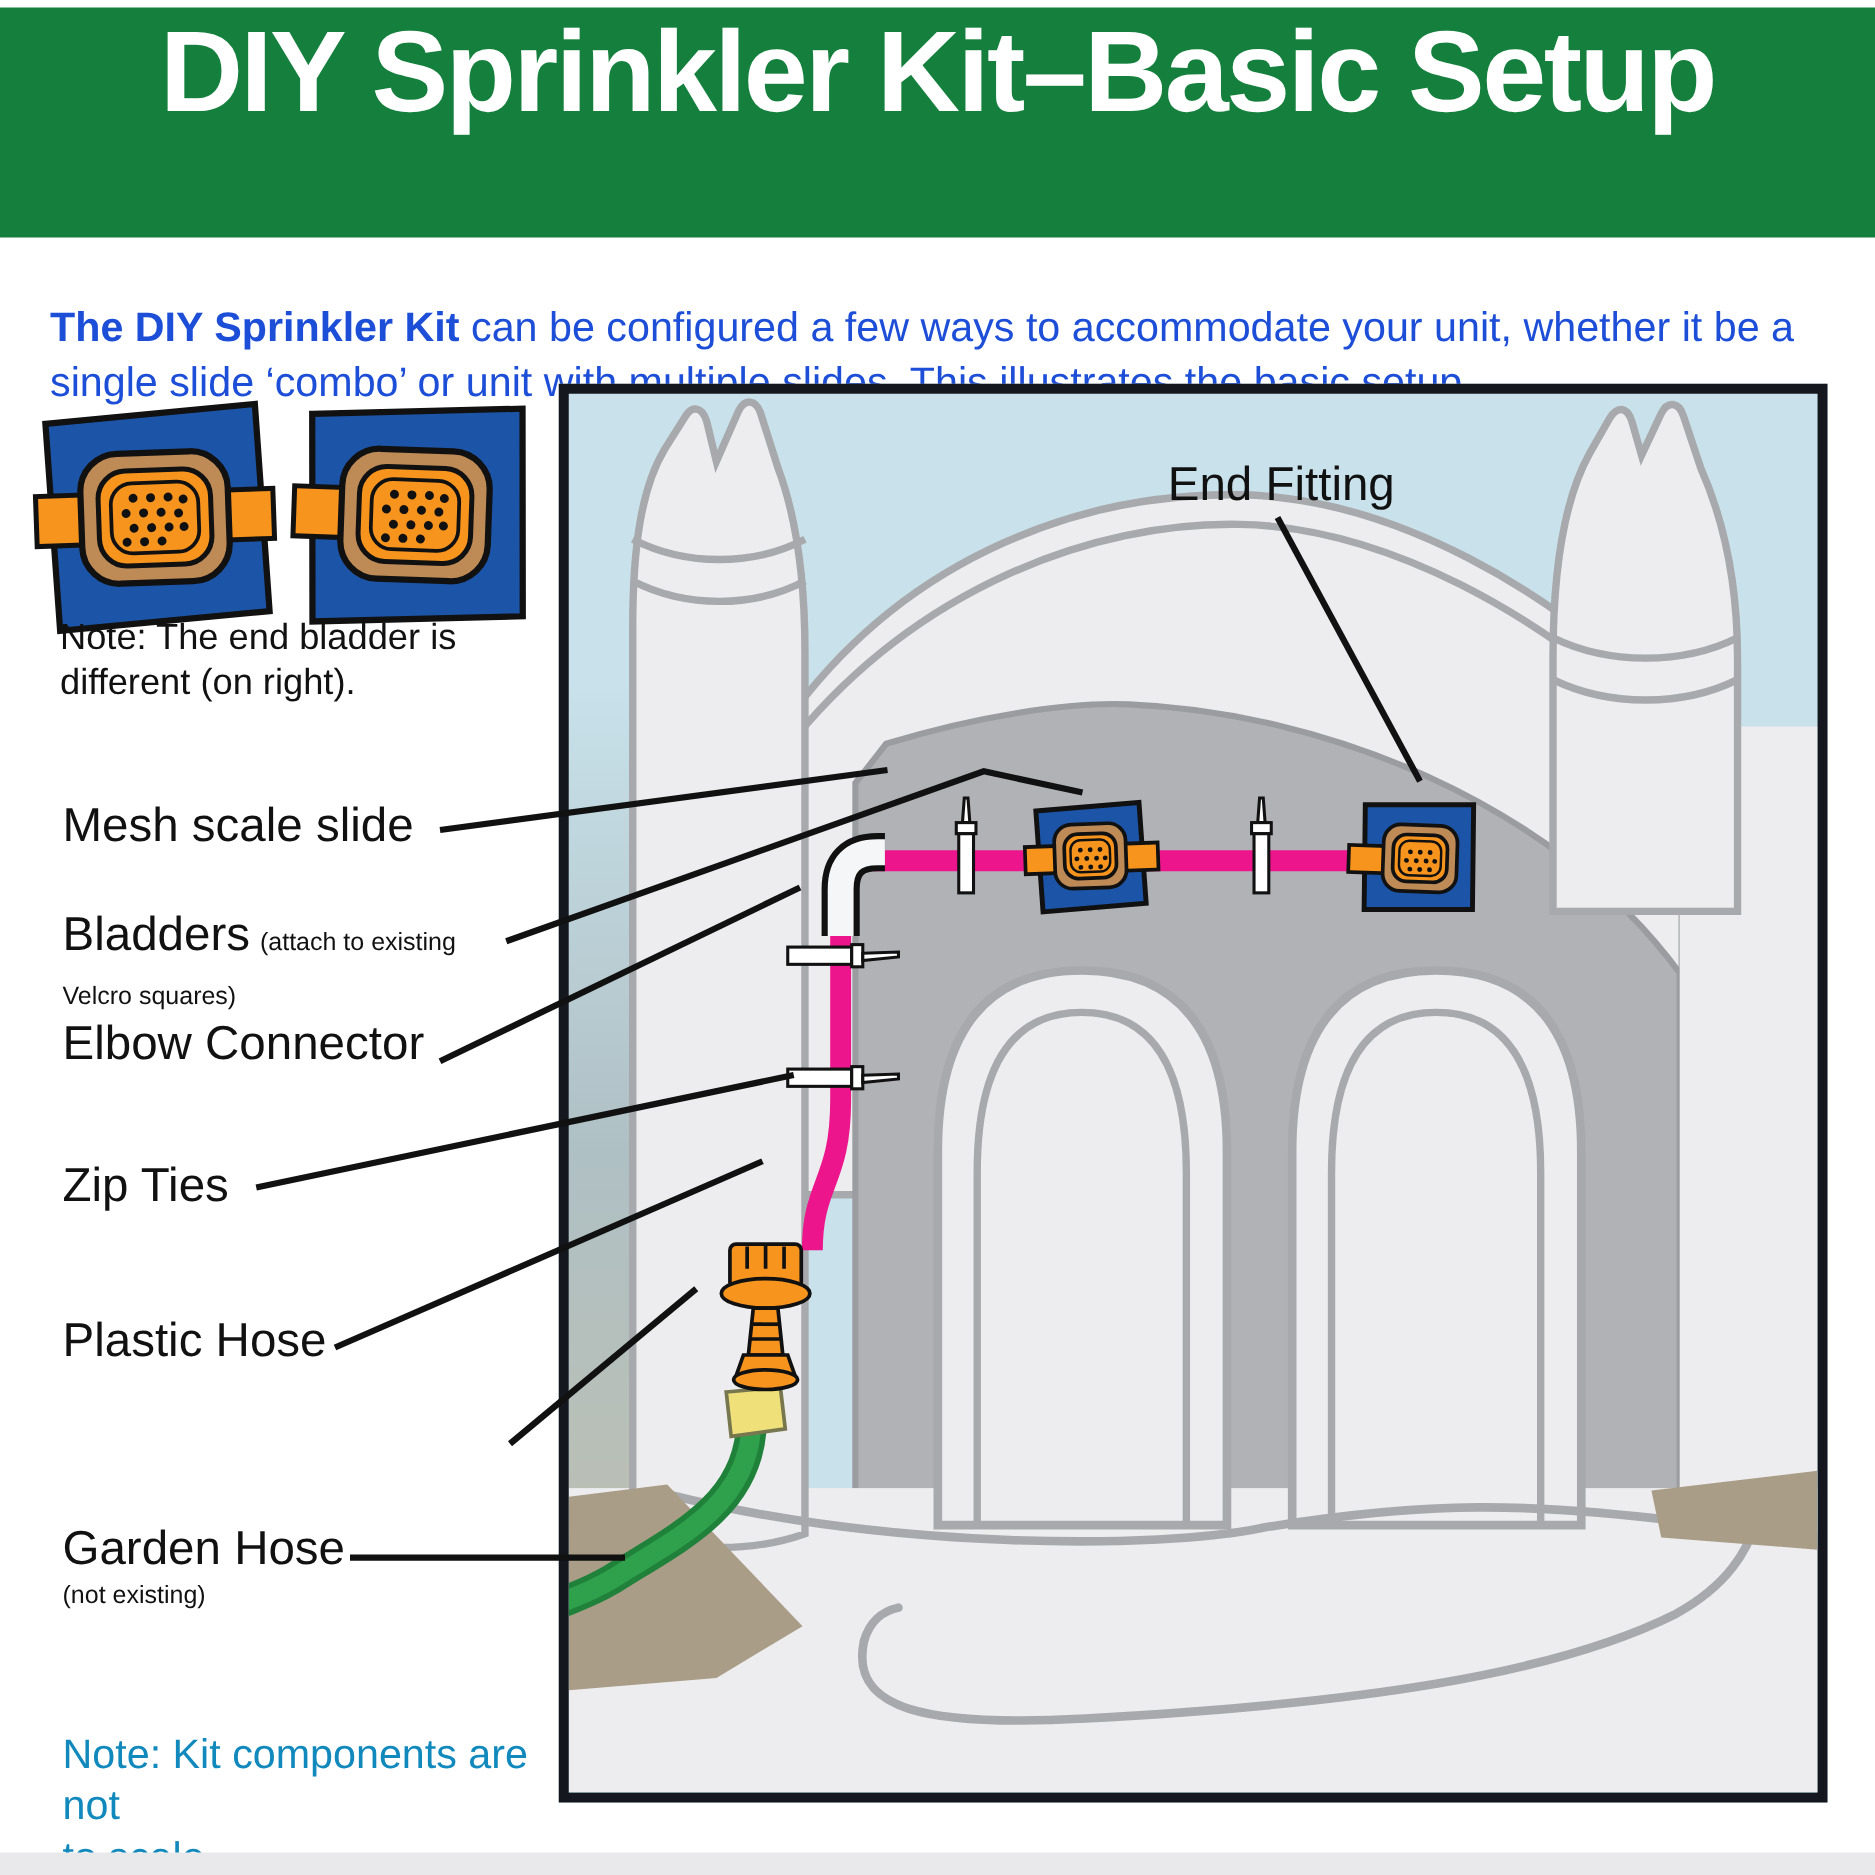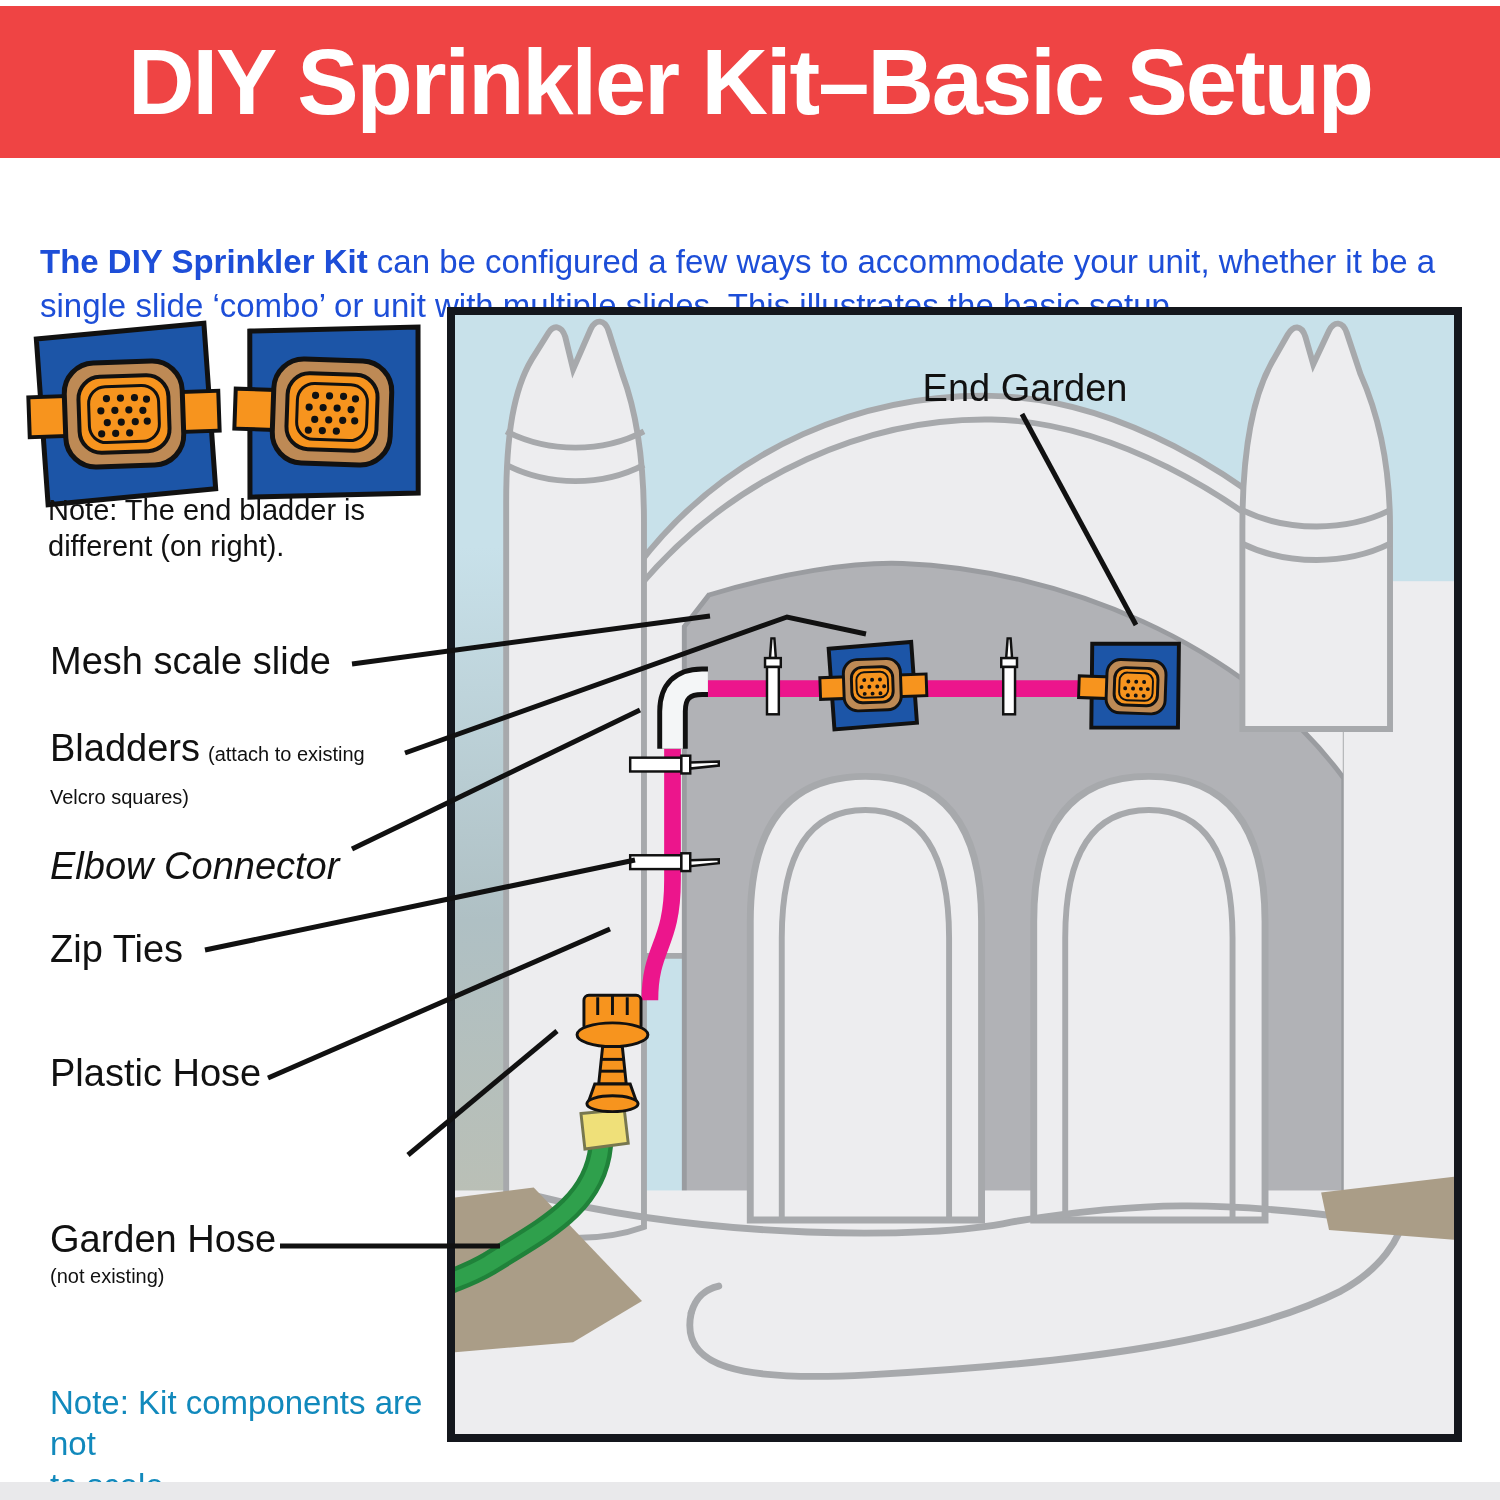--- a/index.html
+++ b/index.html
@@ -1,19 +1,19 @@
 <!DOCTYPE html>
 <html><head>
 <meta charset="utf-8">
 <style>
   html,body{margin:0;padding:0;background:#ffffff;}
   .page{position:relative;width:1500px;height:1500px;background:#ffffff;overflow:hidden;
         font-family:"Liberation Sans", sans-serif;color:#111;}
-  .banner{position:absolute;left:0;top:6px;width:1500px;height:152px;background:#ef4444;
-          display:flex;align-items:center;justify-content:center;}
+  .banner{position:absolute;left:0;top:6px;width:1500px;height:184px;background:#15803d;
+          display:flex;justify-content:center;}
   .banner h1{margin:0;color:#ffffff;font-size:92px;font-weight:700;letter-spacing:-2px;white-space:nowrap;}
   .intro{position:absolute;left:40px;top:207px;width:1430px;font-size:33px;line-height:1.32;color:#1d4ed8;}
   .intro b{font-weight:700;}
   .icons-svg{position:absolute;left:25px;top:312px;}
   .note1{position:absolute;left:48px;top:492px;width:360px;font-size:29px;line-height:1.25;color:#111;}
   .note2{position:absolute;left:50px;top:1382px;width:380px;font-size:33px;line-height:1.25;color:#1189BC;}
   .lbl{position:absolute;left:50px;font-size:38px;line-height:1.12;color:#111;}
   .lbl .sub{font-size:20px;}
   .lbl .sub.inline{margin-left:8px;}
   .lbl .sub.block{display:block;margin-top:4px;}
@@ -93,21 +93,21 @@
     <span>Note: The end bladder is</span><br>
     <span>different (on right).</span>
   </div>
 
   <div class="lbl" style="top:640px;">
     <span>Mesh scale slide</span>
   </div>
   <div class="lbl" style="top:727px;width:330px;">
     <span>Bladders</span><span class="sub inline">(attach to existing Velcro squares)</span>
   </div>
-  <div class="lbl" style="top:845px;font-style:italic;">
+  <div class="lbl" style="top:814px;">
     <span>Elbow Connector</span>
   </div>
   <div class="lbl" style="top:928px;">
     <span>Zip Ties</span>
   </div>
   <div class="lbl" style="top:1052px;">
     <span>Plastic Hose</span>
   </div>
   <div class="lbl" style="top:1218px;">
     <span>Garden Hose</span>
@@ -265,21 +265,21 @@
             <circle cx="43" cy="47" r="2"></circle>
             <circle cx="51" cy="47" r="2"></circle>
             <circle cx="58" cy="47" r="2"></circle>
           <circle cx="38" cy="54" r="2"></circle>
             <circle cx="46" cy="54" r="2"></circle>
             <circle cx="54" cy="54" r="2"></circle>
         </g>
       </g>
     </svg>
 
-    <div class="end-bladder-lbl">End Garden</div>
+    <div class="end-bladder-lbl">End Fitting</div>
   </div>
 
   <svg class="overlay" width="1500" height="1500" viewBox="0 0 1500 1500">
     <g fill="none" stroke="#111" stroke-width="5">
       <polyline points="352,664 710,616"></polyline>
       <polyline points="405,753 787,617 866,634"></polyline>
       <polyline points="352,849 640,710"></polyline>
       <polyline points="205,950 635,860"></polyline>
       <polyline points="268,1078 610,929"></polyline>
       <polyline points="408,1155 557,1031"></polyline>

